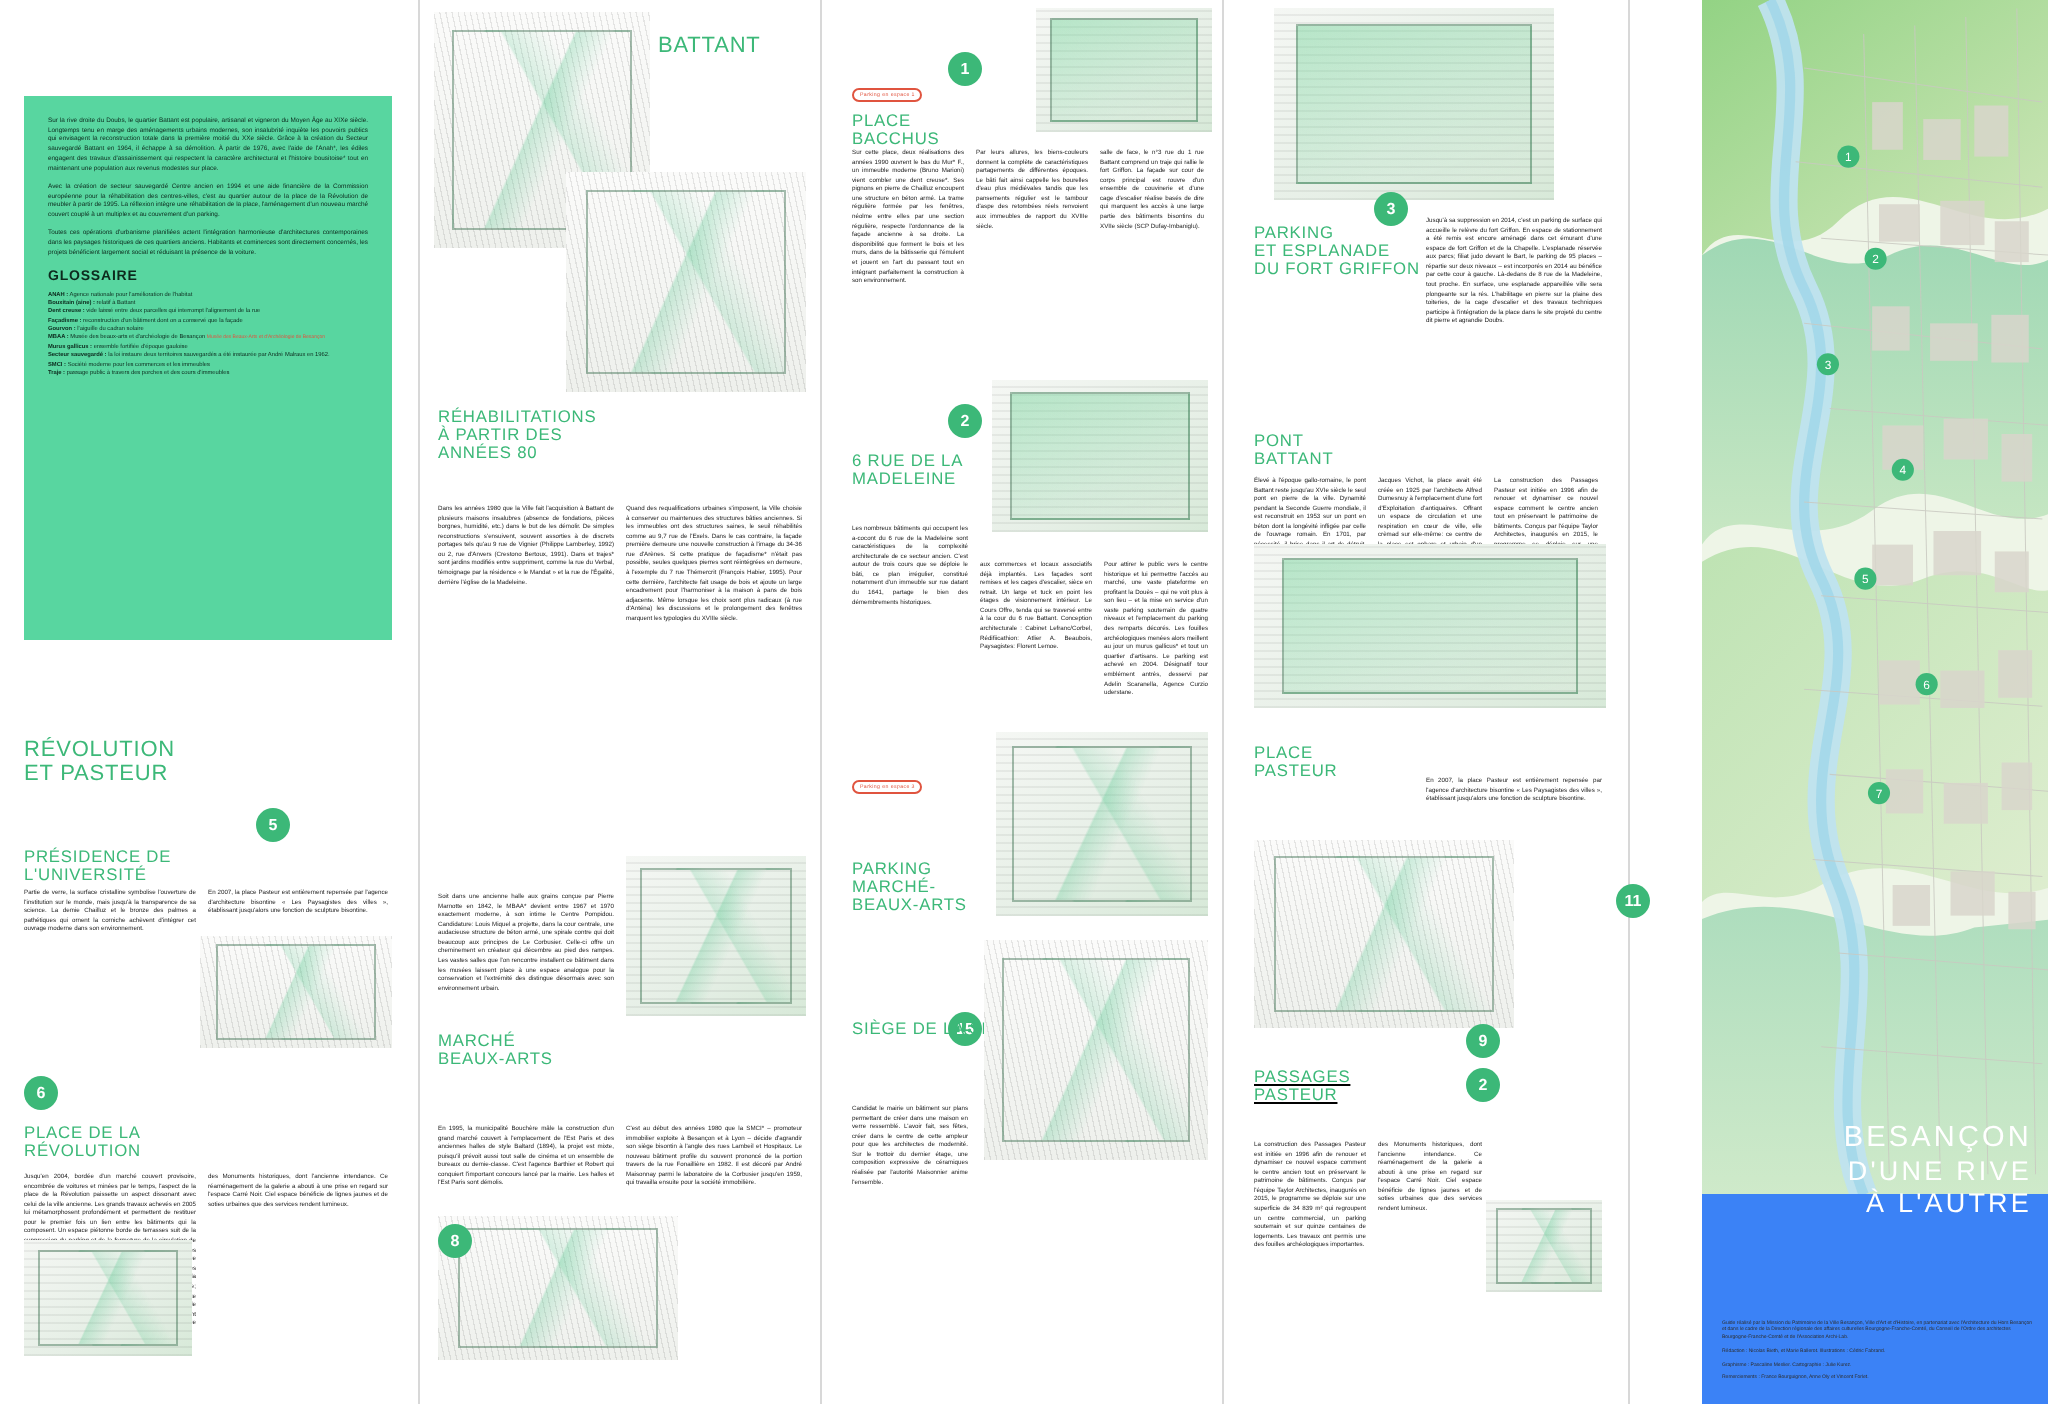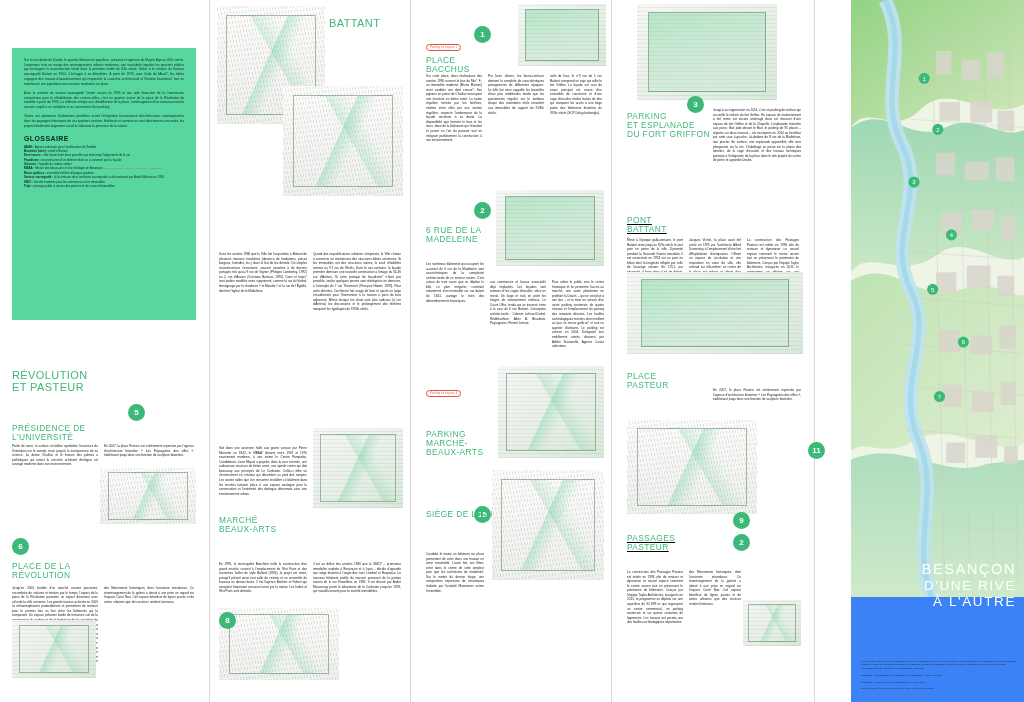--- a/index.html
+++ b/index.html
@@ -120,21 +120,21 @@
   .c3 .t4 { position: absolute; left: 14px; top: 510px; }
   .c3 .p4 { position: absolute; left: 14px; top: 552px; width: 58px; }
   .c3 .img-d { position: absolute; left: 80px; top: 470px; width: 112px; height: 110px; }
 
   
   .c4 { left: 613px; width: 200px; }
   .c4 .img-a { position: absolute; left: 24px; top: 4px; width: 140px; height: 96px; }
   .c4 .badge3 { position: absolute; left: 74px; top: 96px; }
   .c4 .t1 { position: absolute; left: 14px; top: 112px; }
   .c4 .p1 { position: absolute; left: 100px; top: 108px; width: 88px; }
-  .c4 .t2 { position: absolute; left: 14px; top: 216px; text-decoration: underline; }
+  .c4 .t2 { position: absolute; left: 14px; top: 216px; }
   .c4 .p2 { position: absolute; left: 14px; top: 238px; width: 56px; }
   .c4 .p2b { position: absolute; left: 76px; top: 238px; width: 52px; }
   .c4 .p2c { position: absolute; left: 134px; top: 238px; width: 52px; }
   .c4 .img-b { position: absolute; left: 14px; top: 272px; width: 120px; height: 84px; }
   .c4 .t3 { position: absolute; left: 14px; top: 372px; }
   .c4 .p3 { position: absolute; left: 100px; top: 388px; width: 88px; }
   .c4 .img-c { position: absolute; left: 14px; top: 420px; width: 84px; height: 86px; }
   .c4 .badge11 { position: absolute; left: 160px; top: 442px; margin-left: 35px; }
   .c4 .badge9 { position: absolute; left: 14px; top: 512px; }
   .c4 .t4 { position: absolute; left: 14px; top: 534px; text-decoration: underline; }
@@ -231,20 +231,25 @@
   <div class="vline" style="left:209px"></div>
   <div class="vline" style="left:410px"></div>
   <div class="vline" style="left:611px"></div>
   <div class="vline" style="left:814px"></div>
 
   <div class="col c2">
     <div class="img-a sketch ink"></div>
     <div class="img-b sketch ink"></div>
     <div class="hdr title-green">Battant</div>
 
+    <div class="t1">
+      <div class="title-green small">Réhabilitations</div>
+      <div class="title-green small">à partir des</div>
+      <div class="title-green small">années 80</div>
+    </div>
     <div class="p1 body-text">Dans les années 1980 que la Ville fait l'acquisition à Battant de plusieurs maisons insalubres (absence de fondations, pièces borgnes, humidité, etc.) dans le but de les démolir. De simples reconstructions s'ensuivent, souvent assorties à de discrets portages tels qu'au 9 rue de Vignier (Philippe Lamberley, 1992) ou 2, rue d'Anvers (Crestono Bertoux, 1991). Dans et trajes* sont jardins modifiés entre suppriment, comme la rue du Verbal, témoignage par la résidence « le Mandat » et la rue de l'Égalité, derrière l'église de la Madeleine.</div>
     <div class="p1b body-text">Quand des requalifications urbaines s'imposent, la Ville choisie à conserver ou maintenues des structures bâties anciennes. Si les immeubles ont des structures saines, le seuil réhabilités comme au 9,7 rue de l'Exels. Dans le cas contraire, la façade première demeure une nouvelle construction à l'image du 34-36 rue d'Arènes. Si cette pratique de façadisme* n'était pas possible, seules quelques pierres sont réintégrées en demeure, à l'exemple du 7 rue Thémercrit (François Habier, 1995). Pour cette dernière, l'architecte fait usage de bois et ajoute un large encadrement pour l'harmoniser à la maison à pans de bois adjacente. Même lorsque les choix sont plus radicaux (à rue d'Anténa) les discussions et le prolongement des fenêtres marquent les typologies du XVIIIe siècle.</div>
 
     <div class="p2 body-text">Soit dans une ancienne halle aux grains conçue par Pierre Marnotte en 1842, le MBAA* devient entre 1967 et 1970 exactement moderne, à son intime le Centre Pompidou. Candidature: Louis Miquel a projette, dans la cour centrale, une audacieuse structure de béton armé, une spirale contre qui doit beaucoup aux principes de Le Corbusier. Celle-ci offre un cheminement en créateur qui décembre au pied des rampes. Les vastes salles que l'on rencontre installent ce bâtiment dans les musées laissent place à une espace analogue pour la conservation et l'extrémité des distingue désormais avec son environnement urbain.</div>
     <div class="img-c sketch" style="left:102px;top:428px;width:90px;height:80px"></div>
 
     <div class="t3">
       <div class="title-green small">Marché</div>
       <div class="title-green small">beaux-arts</div>
     </div>

